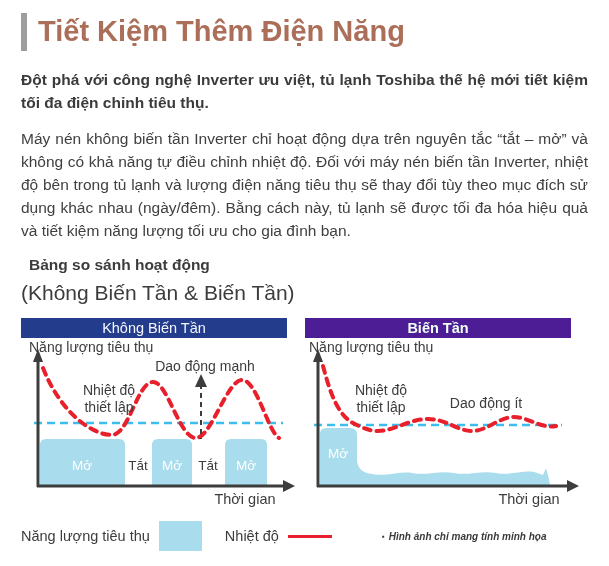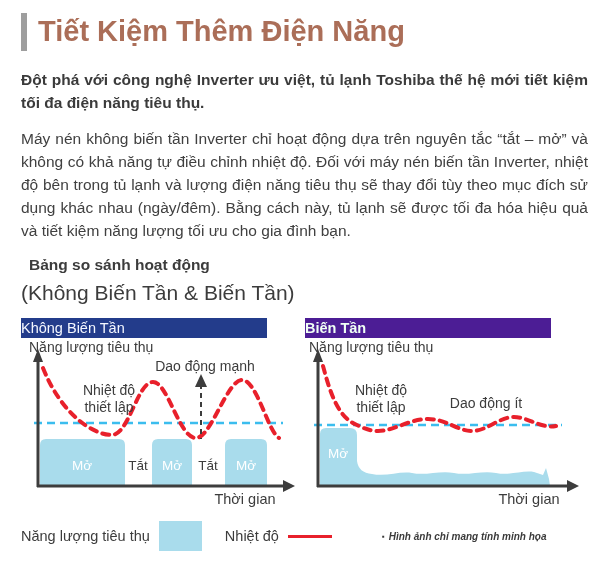--- a/index.html
+++ b/index.html
@@ -31,22 +31,22 @@
   }
 
   
   .compare-heading { font-size: 15.5px; font-weight: bold; margin: 8px; line-height: 20px; }
   .compare-sub { font-size: 21px; margin: 0 0 15px 0; line-height: 20px; }
 
   
   .charts { display: flex; gap: 7px; }
   .panel { width: 277px; }
   .panel-header {
-    width: 246px; height: 20px; line-height: 20px;
-    font-size: 14.5px; color: #f4f7ff;
+    width: 266px; height: 20px; line-height: 20px;
+    text-align: center; font-size: 14.5px; color: #f4f7ff;
   }
   .panel-header.navy { background: #233c8b; }
   .panel-header.green { background: #4c1d95; color: #f0fff5; font-weight: bold; }
   .panel svg { display: block; }
 
   svg text { font-family: "Liberation Sans", sans-serif; }
   .chart-label { font-size: 14px; fill: #3c3c3c; }
   .bar-label-on { font-size: 13.5px; fill: #ffffff; }
   .bar-label-off { font-size: 13.5px; fill: #3c3c3c; }
   .axis-label { font-size: 14.5px; fill: #3c3c3c; }
@@ -65,21 +65,21 @@
 </head>
 <body>
 
 <div class="page">
 
   <div class="title-row">
     <div class="title-accent"></div>
     <h1 class="page-title">Tiết Kiệm Thêm Điện Năng</h1>
   </div>
 
-  <p class="lead">Đột phá với công nghệ Inverter ưu việt, tủ lạnh Toshiba thế hệ mới tiết kiệm tối đa điện năng tiêu thụ.</p>
+  <p class="lead">Đột phá với công nghệ Inverter ưu việt, tủ lạnh Toshiba thế hệ mới tiết kiệm tối đa điện chỉnh tiêu thụ.</p>
 
   <p class="body-text">Máy nén không biến tần Inverter chỉ hoạt động dựa trên nguyên tắc “tắt – mở” và không có khả năng tự điều chỉnh nhiệt độ. Đối với máy nén biến tần Inverter, nhiệt độ bên trong tủ lạnh và lượng điện năng tiêu thụ sẽ thay đổi tùy theo mục đích sử dụng khác nhau (ngày/đêm). Bằng cách này, tủ lạnh sẽ được tối đa hóa hiệu quả và tiết kiệm năng lượng tối ưu cho gia đình bạn.</p>
 
   <p class="compare-heading">Bảng so sánh hoạt động</p>
   <p class="compare-sub">(Không Biến Tần &amp; Biến Tần)</p>
 
   <div class="charts">
 
     <div class="panel">
       <div class="panel-header navy">Không Biến Tần</div>

